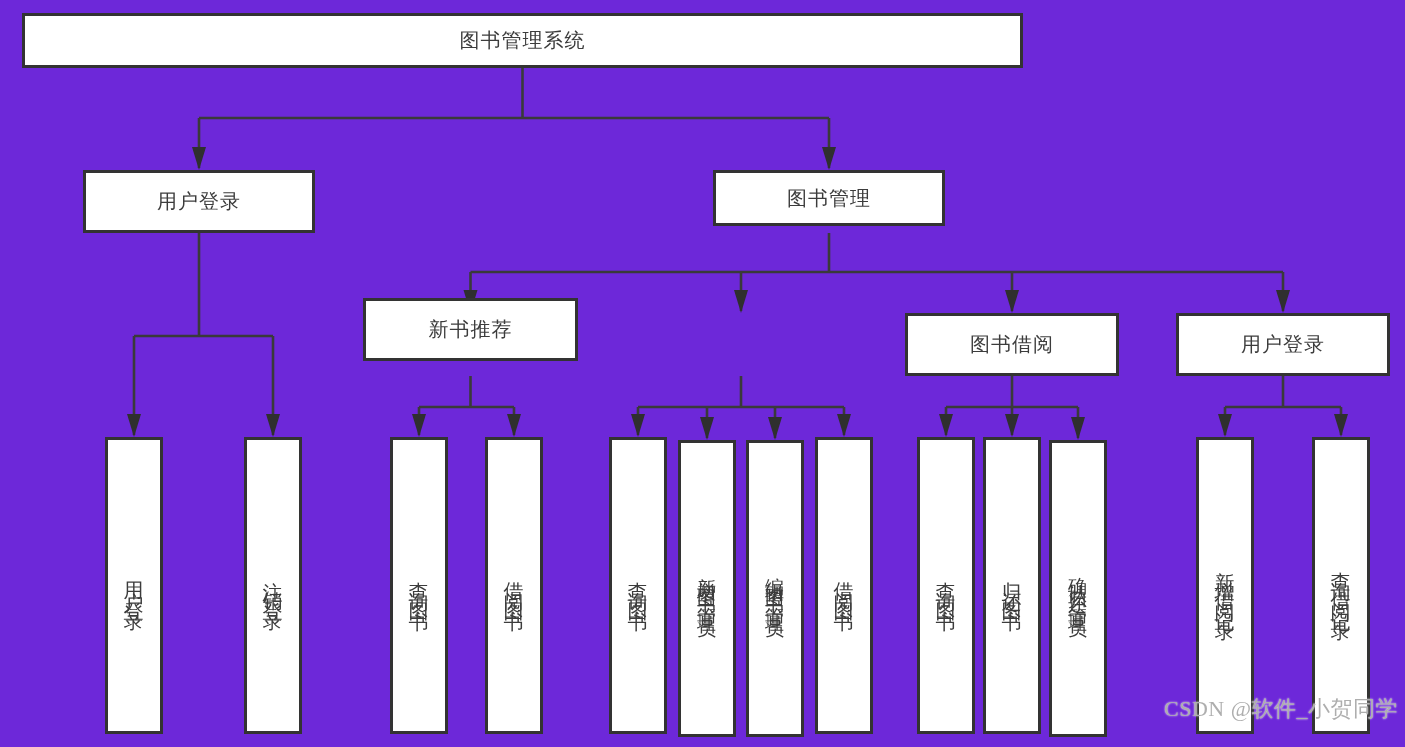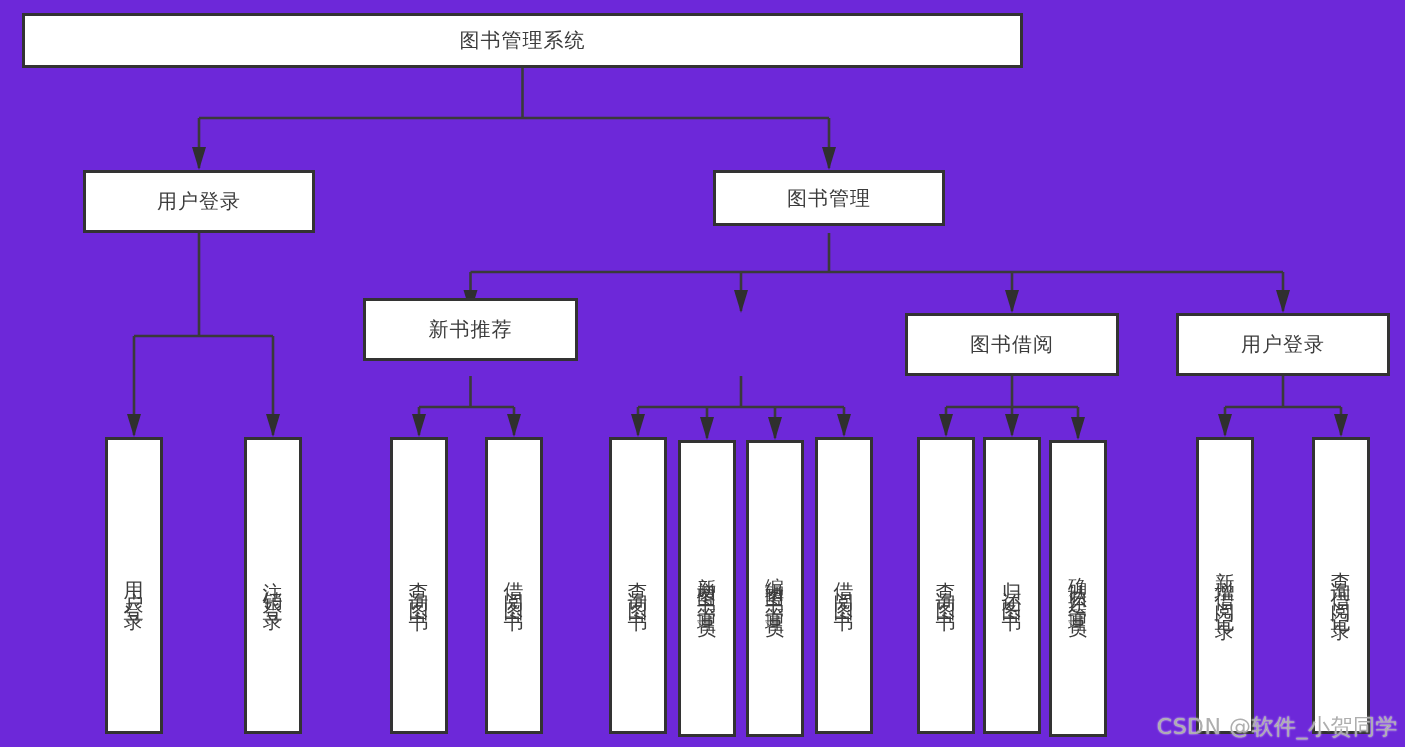--- a/index.html
+++ b/index.html
@@ -35,26 +35,27 @@
     line-height:1;
     letter-spacing:10px;
   }
   .box.v.long span {
     letter-spacing:6px;
     font-size:19px;
   }
   .watermark {
     position:absolute;
     right:7px;
-    bottom:5px;
+    bottom:23px;
     font-size:22px;
     color:#aeaeae;
     letter-spacing:0.5px;
     white-space:nowrap;
     text-shadow:0 0 2px #ffffff;
+    font-family:Liberation Serif, serif;
   }
 </style>
 </head>
 <body>
 
 <div class="canvas">
 
   <svg class="connectors" viewBox="0 0 1405 747" xmlns="http://www.w3.org/2000/svg">
 
     <line x1="522.5" y1="68" x2="522.5" y2="118"></line>

